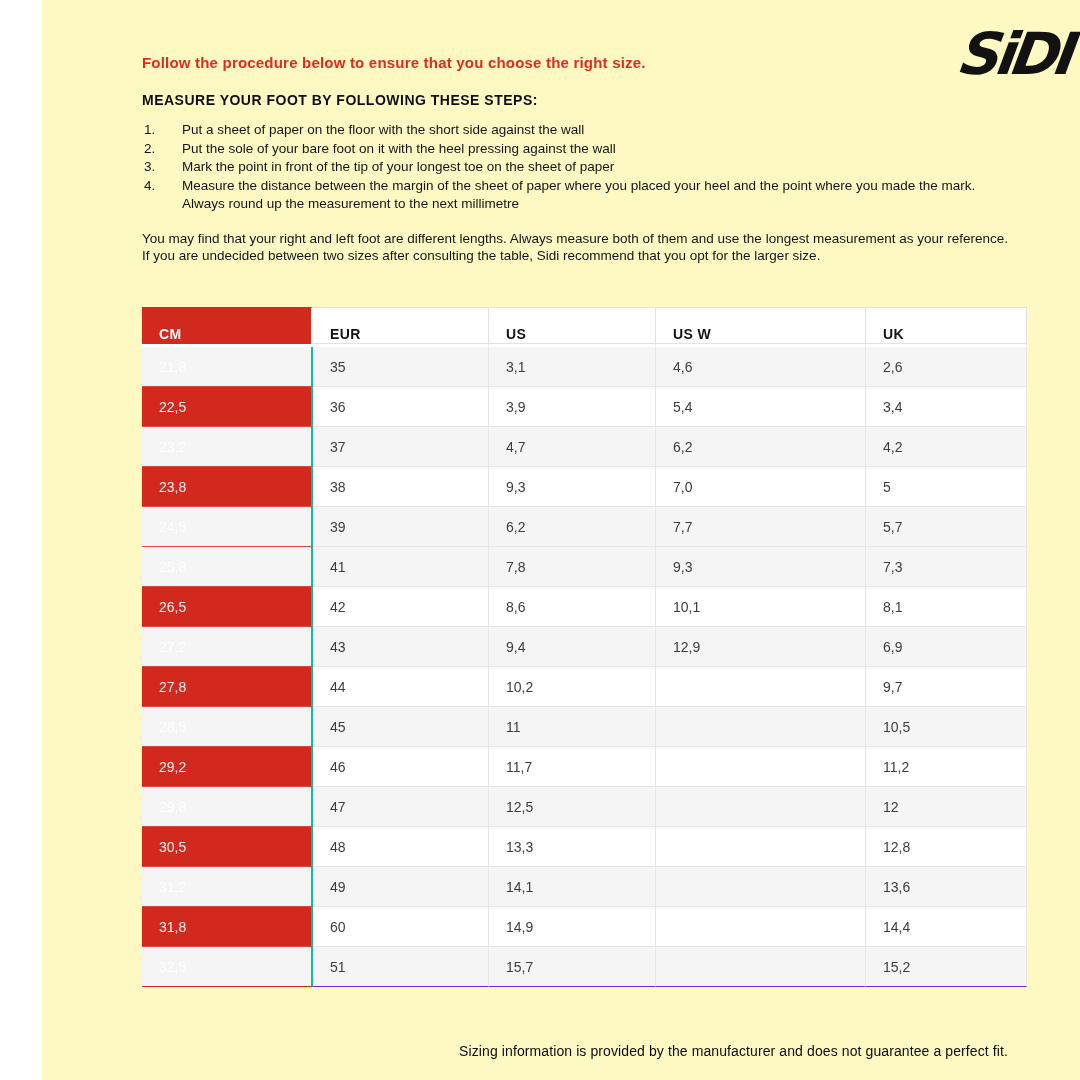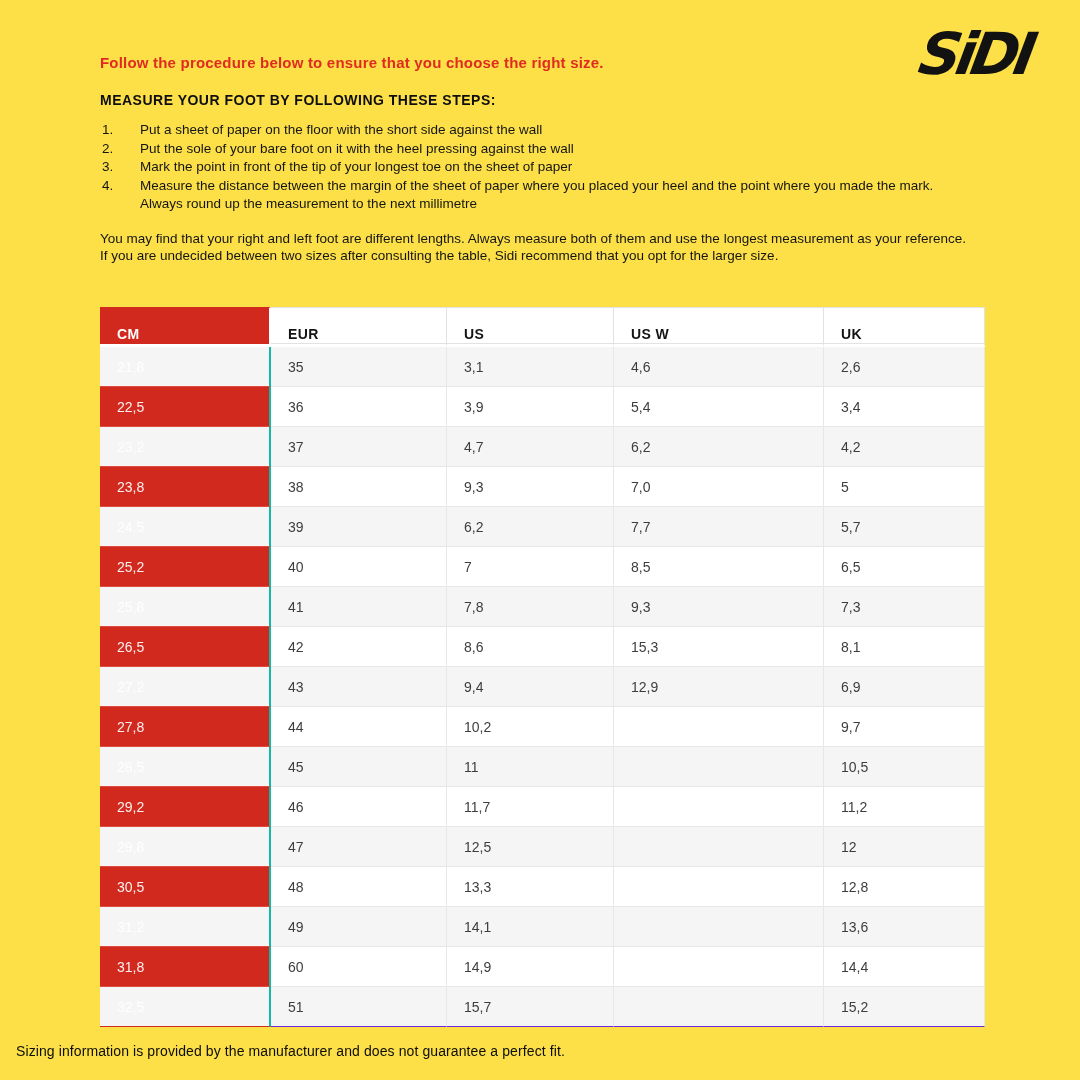--- a/index.html
+++ b/index.html
@@ -2,21 +2,21 @@
 <html><head>
 <meta charset="utf-8">
 <style>
   * { margin:0; padding:0; box-sizing:border-box; }
   html,body { background:#ffffff; }
   body {
     width:1080px; height:1080px;
     font-family:"Liberation Sans", sans-serif;
     color:#111; position:relative; overflow:hidden;
   }
-  .page { position:absolute; inset:0; background:#fde047; }
+  .page { position:absolute; inset:0; background:#fef9c3;margin-left:42px; }
 
   
   .instruction {
     position:absolute; left:100px; top:54px;
     font-size:15px; font-weight:bold; color:#e02b20;
     letter-spacing:0.2px;
   }
 
   
   .logo {
@@ -90,22 +90,22 @@
   tbody td.red-cell {
     background:#d2291e; color:rgba(255,255,255,0.93);
     border-right:2px solid #14b8a6;
     border-bottom:1px solid #dd4b40;
   }
   tbody tr:last-child td { border-bottom:1px solid #6d28d9; }
   tbody tr:last-child td.red-cell { border-bottom:1px solid #d2291e; }
 
   
   .footer {
-    position:absolute; left:16px; top:1043px; width:964px;
-    text-align:left; font-size:14px; color:#0d0d0d;
+    position:absolute; left:2px; top:1043px; width:964px;
+    text-align:right; font-size:14px; color:#0d0d0d;
     letter-spacing:0.1px;
   }
 </style>
 </head>
 <body>
 
 <div class="page">
 
   <div class="instruction">Follow the procedure below to ensure that you choose the right size.</div>
 
@@ -186,39 +186,32 @@
             <td>7,0</td>
             <td>5</td>
           </tr>
           <tr class="alt">
             <td class="red-cell">24,5</td>
             <td>39</td>
             <td>6,2</td>
             <td>7,7</td>
             <td>5,7</td>
           </tr>
-          <tr>
-            <td class="red-cell">25,2</td>
-            <td>40</td>
-            <td>7</td>
-            <td>8,5</td>
-            <td>6,5</td>
-          </tr>
           <tr class="alt">
             <td class="red-cell">25,8</td>
             <td>41</td>
             <td>7,8</td>
             <td>9,3</td>
             <td>7,3</td>
           </tr>
           <tr>
             <td class="red-cell">26,5</td>
             <td>42</td>
             <td>8,6</td>
-            <td>15,3</td>
+            <td>10,1</td>
             <td>8,1</td>
           </tr>
           <tr class="alt">
             <td class="red-cell">27,2</td>
             <td>43</td>
             <td>9,4</td>
             <td>12,9</td>
             <td>6,9</td>
           </tr>
           <tr>

